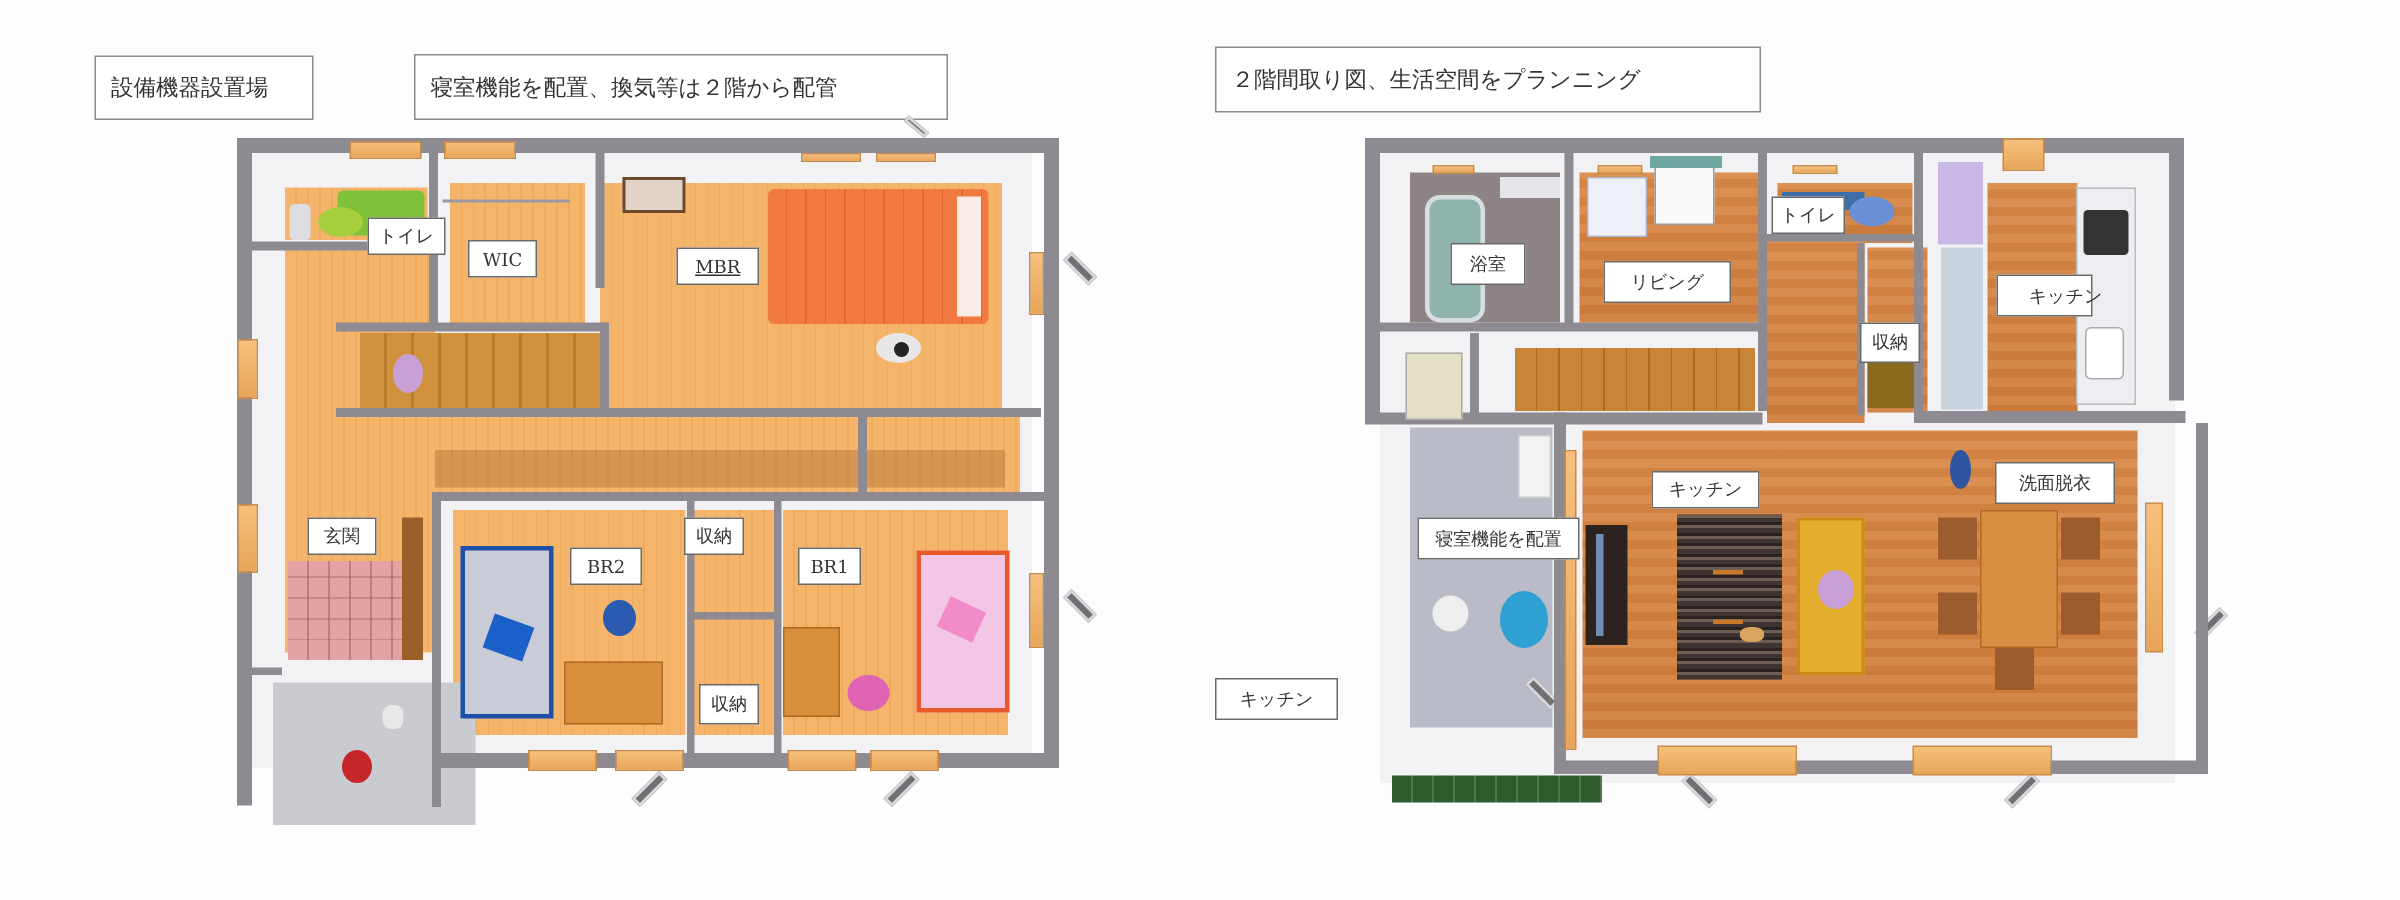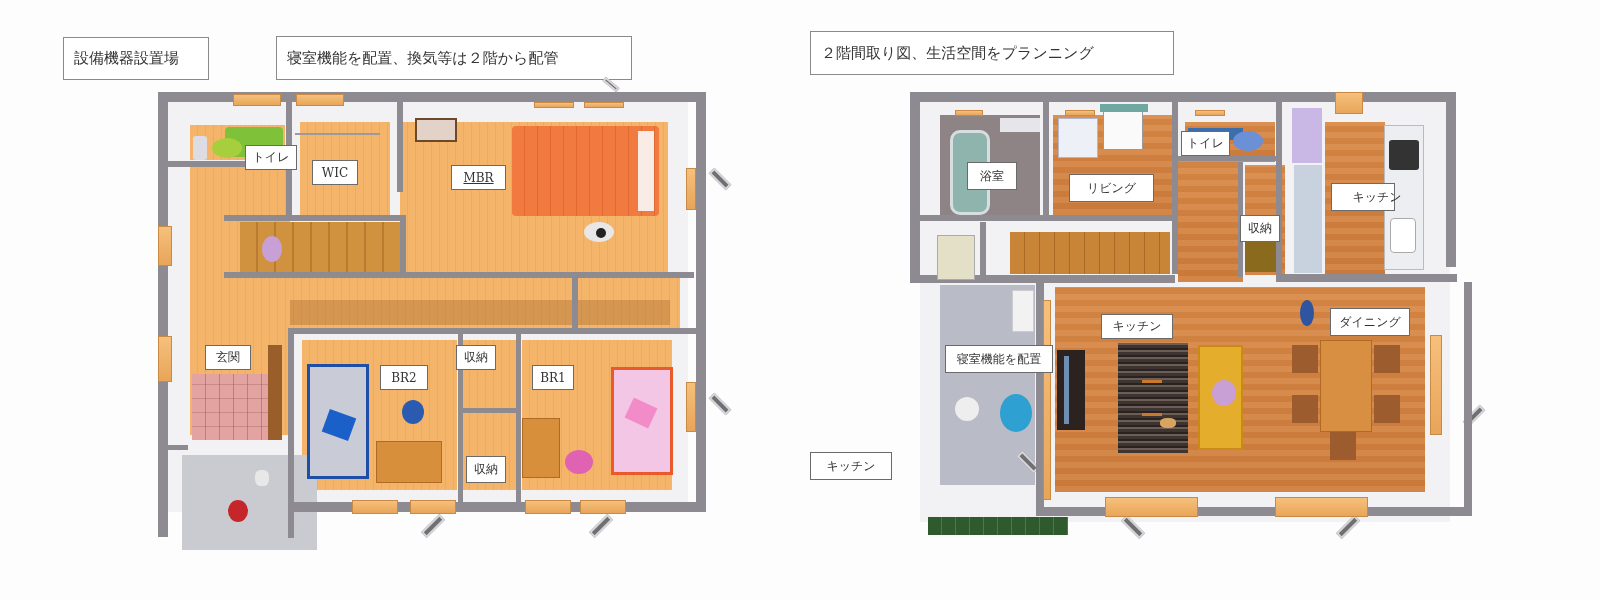--- a/index.html
+++ b/index.html
@@ -225,16 +225,16 @@
   <div class="door" style="left:1120px;top:523px;width:26px;height:8px;transform:rotate(45deg);"></div>
   <div class="door" style="left:1335px;top:523px;width:26px;height:8px;transform:rotate(-45deg);"></div>
   <div class="door" style="left:1016px;top:458px;width:24px;height:8px;transform:rotate(45deg);"></div>
 
   <div class="label" style="left:967px;top:162px;width:50px;height:28px;">浴室</div>
   <div class="label" style="left:1069px;top:174px;width:85px;height:28px;">リビング</div>
   <div class="label" style="left:1181px;top:131px;width:49px;height:25px;">トイレ</div>
   <div class="label" style="left:1240px;top:215px;width:40px;height:27px;">収納</div>
   <div class="label" style="left:1331px;top:183px;width:64px;height:28px;padding-left:28px;">キッチン</div>
   <div class="label" style="left:1101px;top:314px;width:72px;height:25px;">キッチン</div>
-  <div class="label" style="left:1330px;top:308px;width:80px;height:28px;">ダイニング</div>
+  <div class="label" style="left:1330px;top:308px;width:80px;height:28px;">洗面脱衣</div>
   <div class="label" style="left:945px;top:345px;width:108px;height:28px;">寝室機能を配置</div>
   <div class="label" style="left:810px;top:452px;width:82px;height:28px;">キッチン</div>
 </div>
 
 </body></html>

